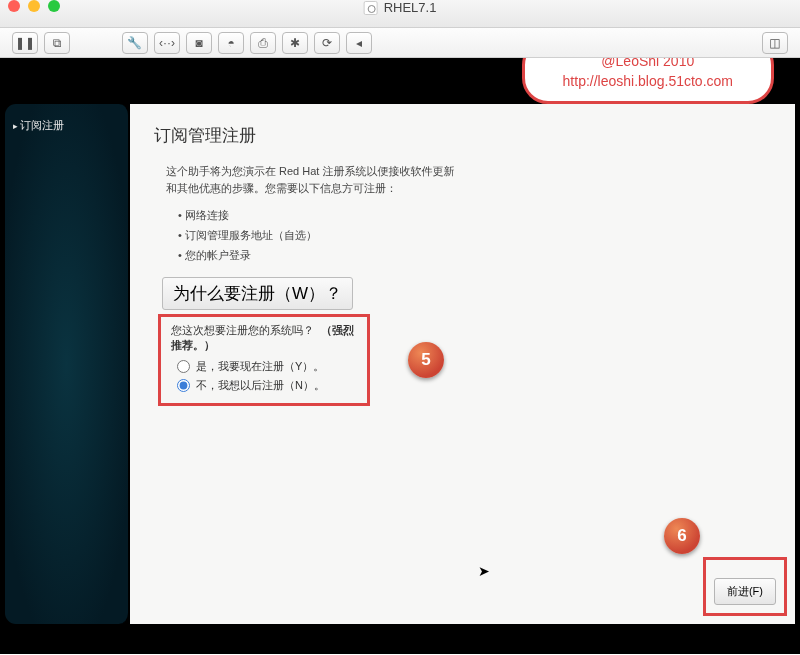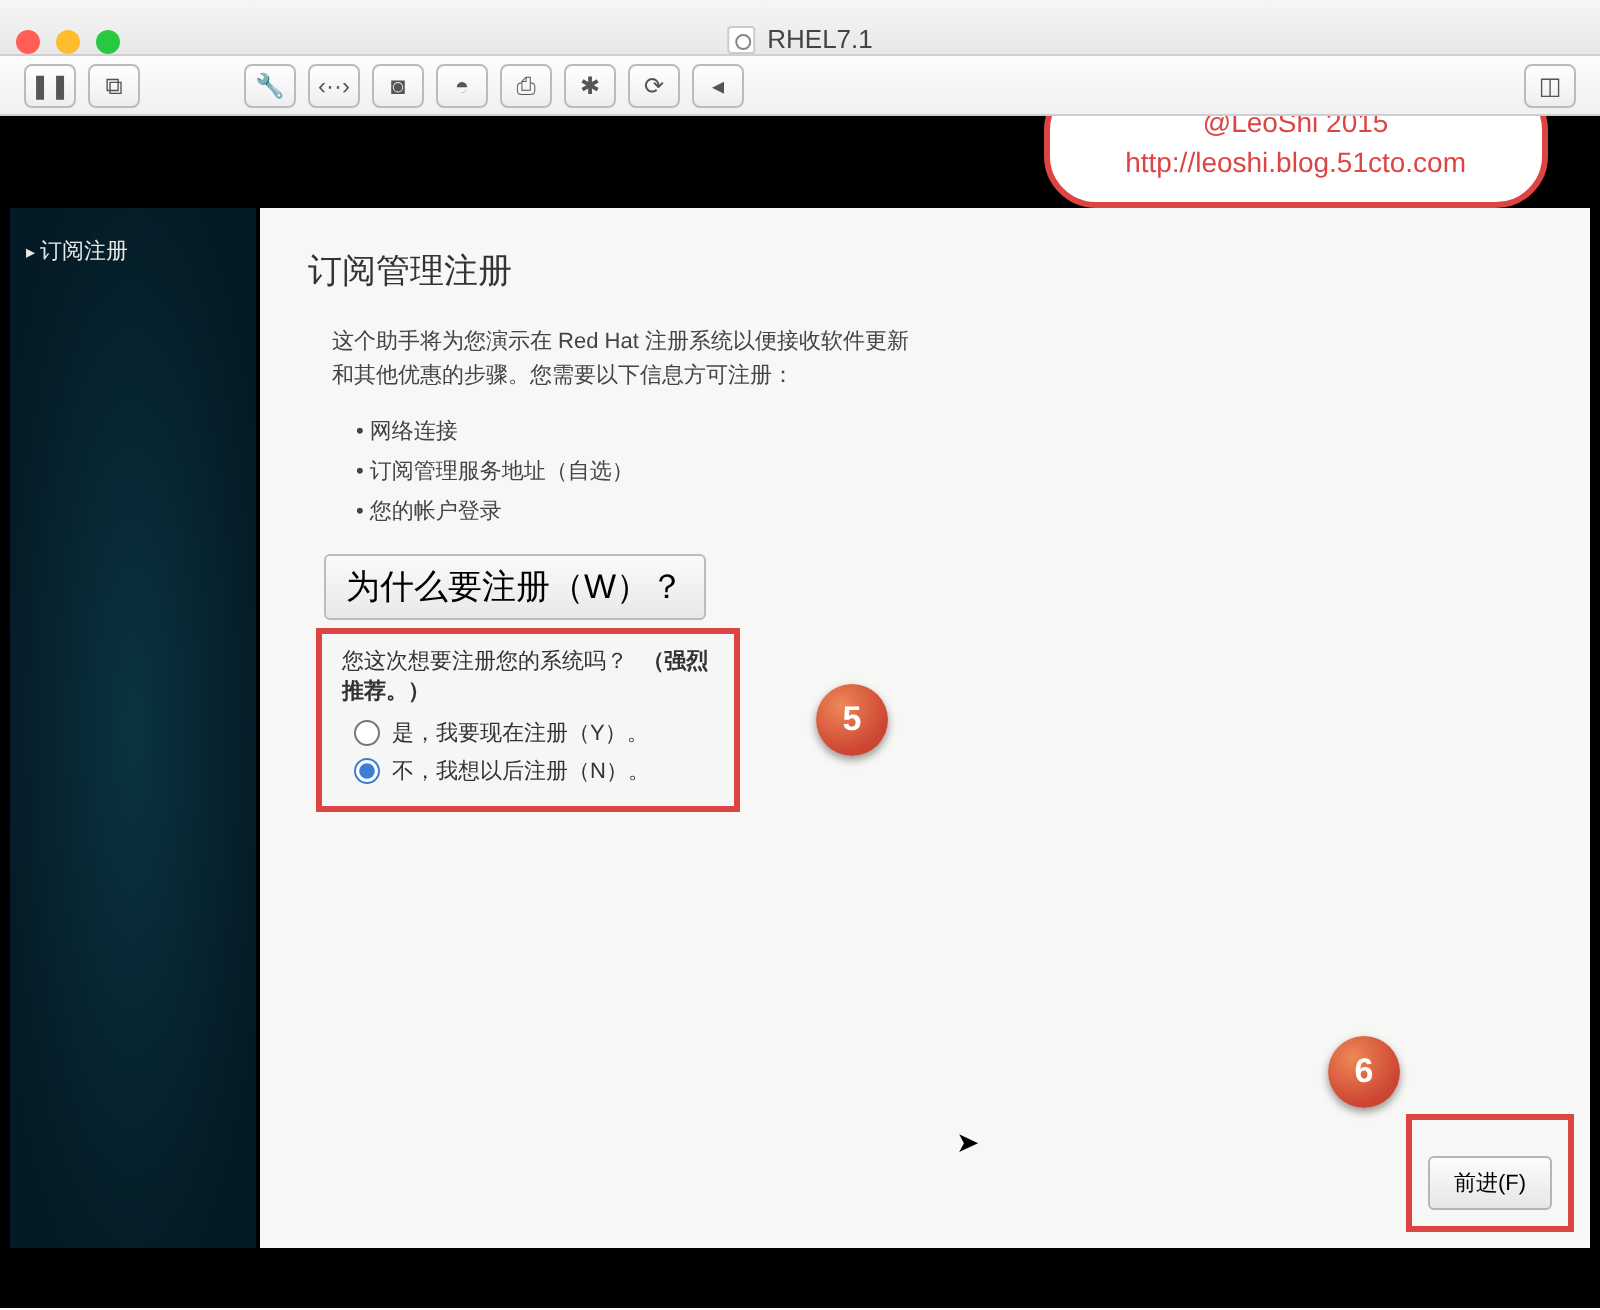--- a/index.html
+++ b/index.html
@@ -1,19 +1,19 @@
 <!DOCTYPE html>
 <html><head>
 <meta charset="utf-8">
 <style>
 * { margin: 0; padding: 0; box-sizing: border-box; font-family: "Helvetica Neue", Arial, sans-serif; }
 body { width: 800px; height: 655px; background: #fff; overflow: hidden; position: relative; }
 
 
-.titlebar { height: 28px; background: linear-gradient(#f6f6f6,#e8e8e8); border-bottom: 1px solid #d0d0d0; display: flex; align-items: flex-end; padding: 0 8px; position: relative; }
+.titlebar { height: 28px; background: linear-gradient(#f6f6f6,#e8e8e8); border-bottom: 1px solid #d0d0d0; display: flex; align-items: flex-start; padding: 0 8px; position: relative; }
 .traffic { display: flex; gap: 8px; }
 .tl { width: 12px; height: 12px; border-radius: 50%; }
 .tl.red { background: #ff5f57; }
 .tl.yellow { background: #ffbd2e; }
 .tl.green { background: #28c940; }
 .title-center { position: absolute; left: 50%; transform: translateX(-50%); display: flex; align-items: center; gap: 6px; font-size: 13px; color: #444; }
 .title-center .app-icon { width: 14px; height: 14px; background: #fff; border: 1px solid #ccc; display: inline-block; border-radius: 2px; position: relative; }
 .title-center .app-icon::after { content: ""; position: absolute; width: 6px; height: 6px; border: 1px solid #888; border-radius: 50%; left: 3px; top: 3px; }
 
 
@@ -26,21 +26,21 @@
 .stage { background: #000; height: 596px; overflow: hidden; position: relative; }
 
 
 .bubble { position: absolute; top: -19px; right: 26px; background: #fff; border: 3px solid #d44; border-radius: 26px; padding: 10px 38px; text-align: center; z-index: 5; }
 .bubble div { color: #d44; font-size: 14px; line-height: 1.4; }
 
 
 .vm { position: absolute; left: 5px; right: 5px; top: 46px; bottom: 30px; display: flex; }
 
 
-.sidebar { width: 125px; background: radial-gradient(ellipse at center, #0a3340 0%, #041a24 80%); color: #fff; padding: 14px 8px; border-right: 2px solid #000; }
+.sidebar { width: 125px; background: radial-gradient(ellipse at center, #0a3340 0%, #041a24 80%); color: #fff; padding: 14px 8px; border-right: 2px solid #000; border-radius: 11px; }
 .sidebar .crumb { font-size: 11px; color: #e8e8e8; }
 .sidebar .crumb::before { content: "▸ "; font-size: 9px; }
 
 
 .panel { flex: 1; background: #f7f7f6; padding: 20px 24px; position: relative; font-size: 12px; color: #333; }
 .panel h1 { font-size: 17px; font-weight: normal; margin-bottom: 16px; }
 .intro { font-size: 11px; color: #444; margin-bottom: 12px; margin-left: 12px; line-height: 1.5; }
 .reqs { margin-left: 24px; margin-bottom: 14px; }
 .reqs li { font-size: 11px; color: #444; margin-bottom: 5px; list-style: none; }
 .reqs li::before { content: "• "; }
@@ -92,21 +92,21 @@
   <div class="tbtn">✱</div>
   <div class="tbtn">⟳</div>
   <div class="tbtn">◂</div>
   <div class="spacer"></div>
   <div class="tbtn">◫</div>
 </div>
 
 <div class="stage">
 
   <div class="bubble">
-    <div>@LeoShi 2015</div>
+    <div>@LeoShi 2010</div>
     <div>http://leoshi.blog.51cto.com</div>
   </div>
 
   <div class="vm">
     <div class="sidebar">
       <div class="crumb">订阅注册</div>
     </div>
 
     <div class="panel">
       <h1>订阅管理注册</h1>

